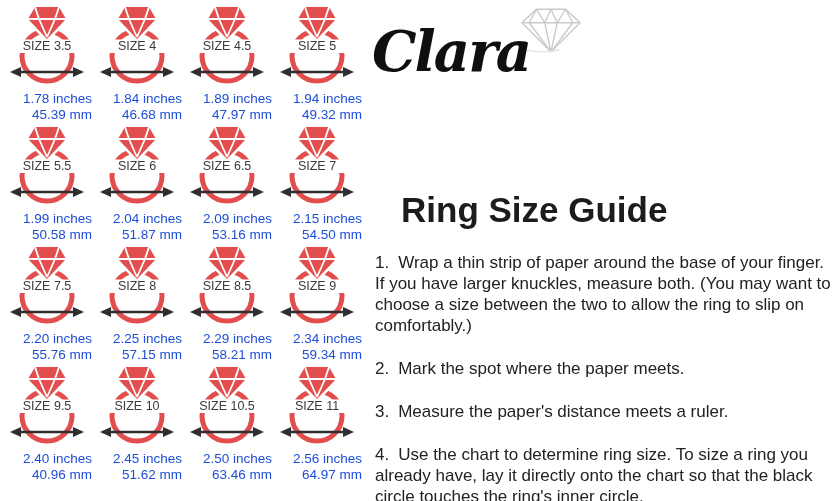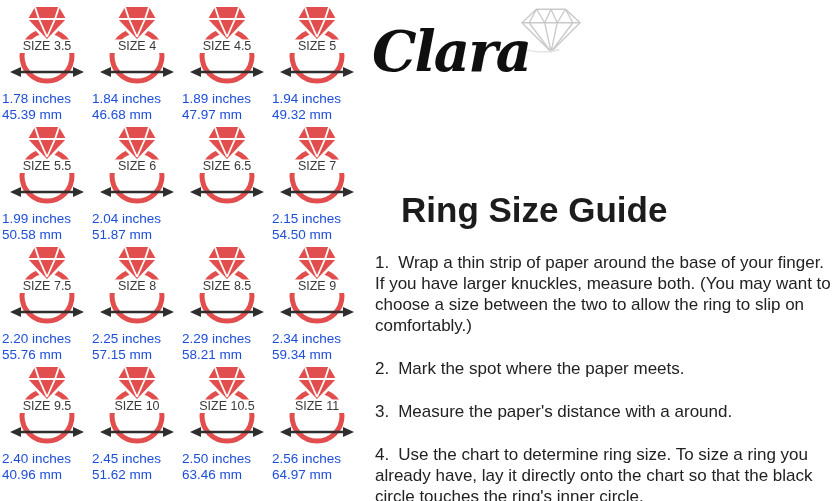--- a/index.html
+++ b/index.html
@@ -19,21 +19,21 @@
     font-family:"Liberation Sans",sans-serif;
     color:var(--text-dark);
   }
   
   .ring-grid{
     position:absolute;left:2px;top:6px;
     display:grid;
     grid-template-columns:repeat(4,90px);
     grid-template-rows:repeat(4,120px);
   }
-  .cell{width:90px;height:120px;text-align:left;}
+  .cell{width:90px;height:120px;text-align:right;}
   .cell svg{display:block;width:90px;height:80px;}
   .ring-circle{fill:none;stroke:var(--ring-red);stroke-width:5px;}
   .diamond-knockout{fill:#fff;stroke:#fff;stroke-width:5px;stroke-linejoin:round;}
   .diamond-body{fill:var(--ring-red);}
   .diamond-facets{stroke:#fff;stroke-width:1.8px;fill:none;}
   .size-band{fill:#fff;}
   .size-text{
     font-family:"Liberation Sans",sans-serif;
     font-size:12.5px;fill:#3a3a3a;
   }
@@ -157,20 +157,24 @@
         <div>2.04 inches</div>
         <div>51.87 mm</div>
       </div>
     </div>
 
     <div class="cell">
       <svg viewBox="0 0 90 80">
         <use href="#ring-shape"></use>
         <text class="size-text" x="45" y="44" text-anchor="middle">SIZE 6.5</text>
       </svg>
+      <div class="measure">
+        <div>2.09 inches</div>
+        <div>53.16 mm</div>
+      </div>
     </div>
 
     <div class="cell">
       <svg viewBox="0 0 90 80">
         <use href="#ring-shape"></use>
         <text class="size-text" x="45" y="44" text-anchor="middle">SIZE 7</text>
       </svg>
       <div class="measure">
         <div>2.15 inches</div>
         <div>54.50 mm</div>
@@ -276,18 +280,18 @@
     <span class="logo-clara">Clara</span>
   </div>
 
   <div class="guide">
     <div class="guide-title">Ring Size Guide</div>
 
     <p class="step"><span class="step-num">1.</span><span>Wrap a thin strip of paper around the base of your finger. If you have larger knuckles, measure both. (You may want to choose a size between the two to allow the ring to slip on comfortably.)</span></p>
 
     <p class="step"><span class="step-num">2.</span><span>Mark the spot where the paper meets.</span></p>
 
-    <p class="step"><span class="step-num">3.</span><span>Measure the paper's distance with a around.</span></p>
+    <p class="step"><span class="step-num">3.</span><span>Measure the paper's distance meets a ruler.</span></p>
 
     <p class="step"><span class="step-num">4.</span><span>Use the chart to determine ring size. To size a ring you already have, lay it directly onto the chart so that the black circle touches the ring's inner circle.</span></p>
   </div>
 
 </div>
 
 </body></html>

